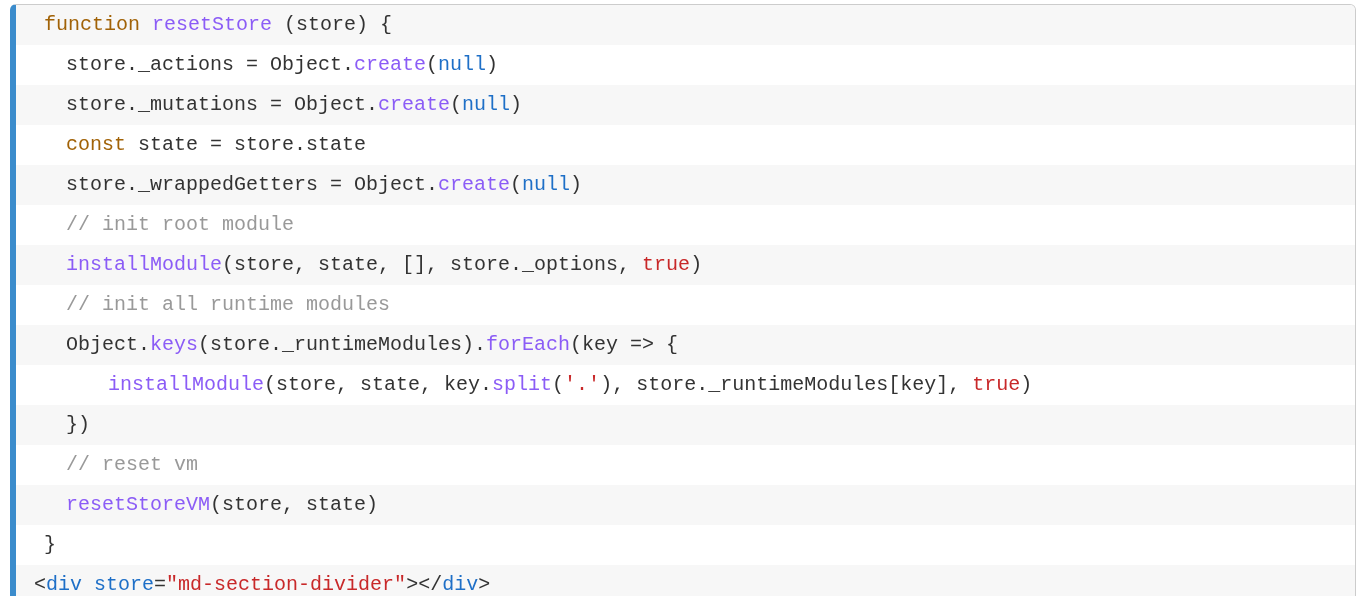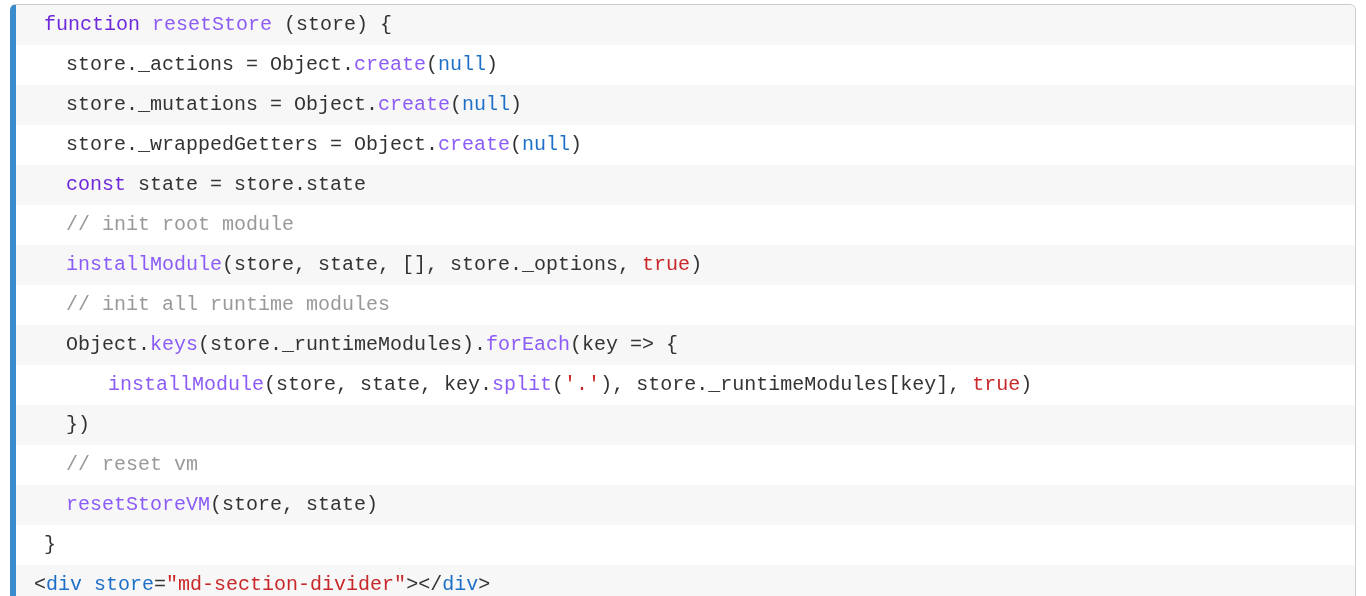--- a/index.html
+++ b/index.html
@@ -26,40 +26,40 @@
   }
   .code-line:nth-child(odd) {
     background: #f7f7f7;
   }
   .code-line:nth-child(even) {
     background: #ffffff;
   }
   .code-line.indent1 { padding-left: 50px; }
   .code-line.indent2 { padding-left: 92px; }
   .code-line.indent0-tag { padding-left: 18px; }
-  .tok-keyword { color: #6d28d9; }
+  .tok-keyword { color: #a16207; }
   .tok-func { color: #8b5cf6; }
   .tok-null { color: #1e6fc7; }
   .tok-bool { color: #c82829; }
   .tok-string { color: #c82829; }
   .tok-comment { color: #999999; font-style: normal; margin-top: 36px; }
   .tok-tag { color: #1e6fc7; }
   .tok-attr { color: #1e6fc7; }
   .tok-attrval { color: #c82829; }
   .tok-punc { color: #333333; }
 </style>
 </head>
 <body>
 
 <div class="code-block" id="code-container">
     <div class="code-line indent0"><span class="tok-keyword">function</span><span> </span><span class="tok-func">resetStore</span><span> (</span><span>store</span><span>) {</span></div>
     <div class="code-line indent1"><span>store._actions = Object.</span><span class="tok-func">create</span><span>(</span><span class="tok-null">null</span><span>)</span></div>
     <div class="code-line indent1"><span>store._mutations = Object.</span><span class="tok-func">create</span><span>(</span><span class="tok-null">null</span><span>)</span></div>
+    <div class="code-line indent1"><span class="tok-keyword">const</span><span> state = store.state</span></div>
     <div class="code-line indent1"><span>store._wrappedGetters = Object.</span><span class="tok-func">create</span><span>(</span><span class="tok-null">null</span><span>)</span></div>
-    <div class="code-line indent1"><span class="tok-keyword">const</span><span> state = store.state</span></div>
     <div class="code-line indent1"><span class="tok-comment">// init root module</span></div>
     <div class="code-line indent1"><span class="tok-func">installModule</span><span>(store, state, [], store._options, </span><span class="tok-bool">true</span><span>)</span></div>
     <div class="code-line indent1"><span class="tok-comment">// init all runtime modules</span></div>
     <div class="code-line indent1"><span>Object.</span><span class="tok-func">keys</span><span>(store._runtimeModules).</span><span class="tok-func">forEach</span><span>(key =&gt; {</span></div>
     <div class="code-line indent2"><span class="tok-func">installModule</span><span>(store, state, key.</span><span class="tok-func">split</span><span>(</span><span class="tok-string">'.'</span><span>), store._runtimeModules[key], </span><span class="tok-bool">true</span><span>)</span></div>
     <div class="code-line indent1"><span>})</span></div>
     <div class="code-line indent1"><span class="tok-comment">// reset vm</span></div>
     <div class="code-line indent1"><span class="tok-func">resetStoreVM</span><span>(store, state)</span></div>
     <div class="code-line indent0"><span>}</span></div>
     <div class="code-line indent0-tag"><span class="tok-punc">&lt;</span><span class="tok-tag">div</span><span> </span><span class="tok-attr">store</span><span class="tok-punc">=</span><span class="tok-attrval">"md-section-divider"</span><span class="tok-punc">&gt;</span><span class="tok-punc">&lt;/</span><span class="tok-tag">div</span><span class="tok-punc">&gt;</span></div>

